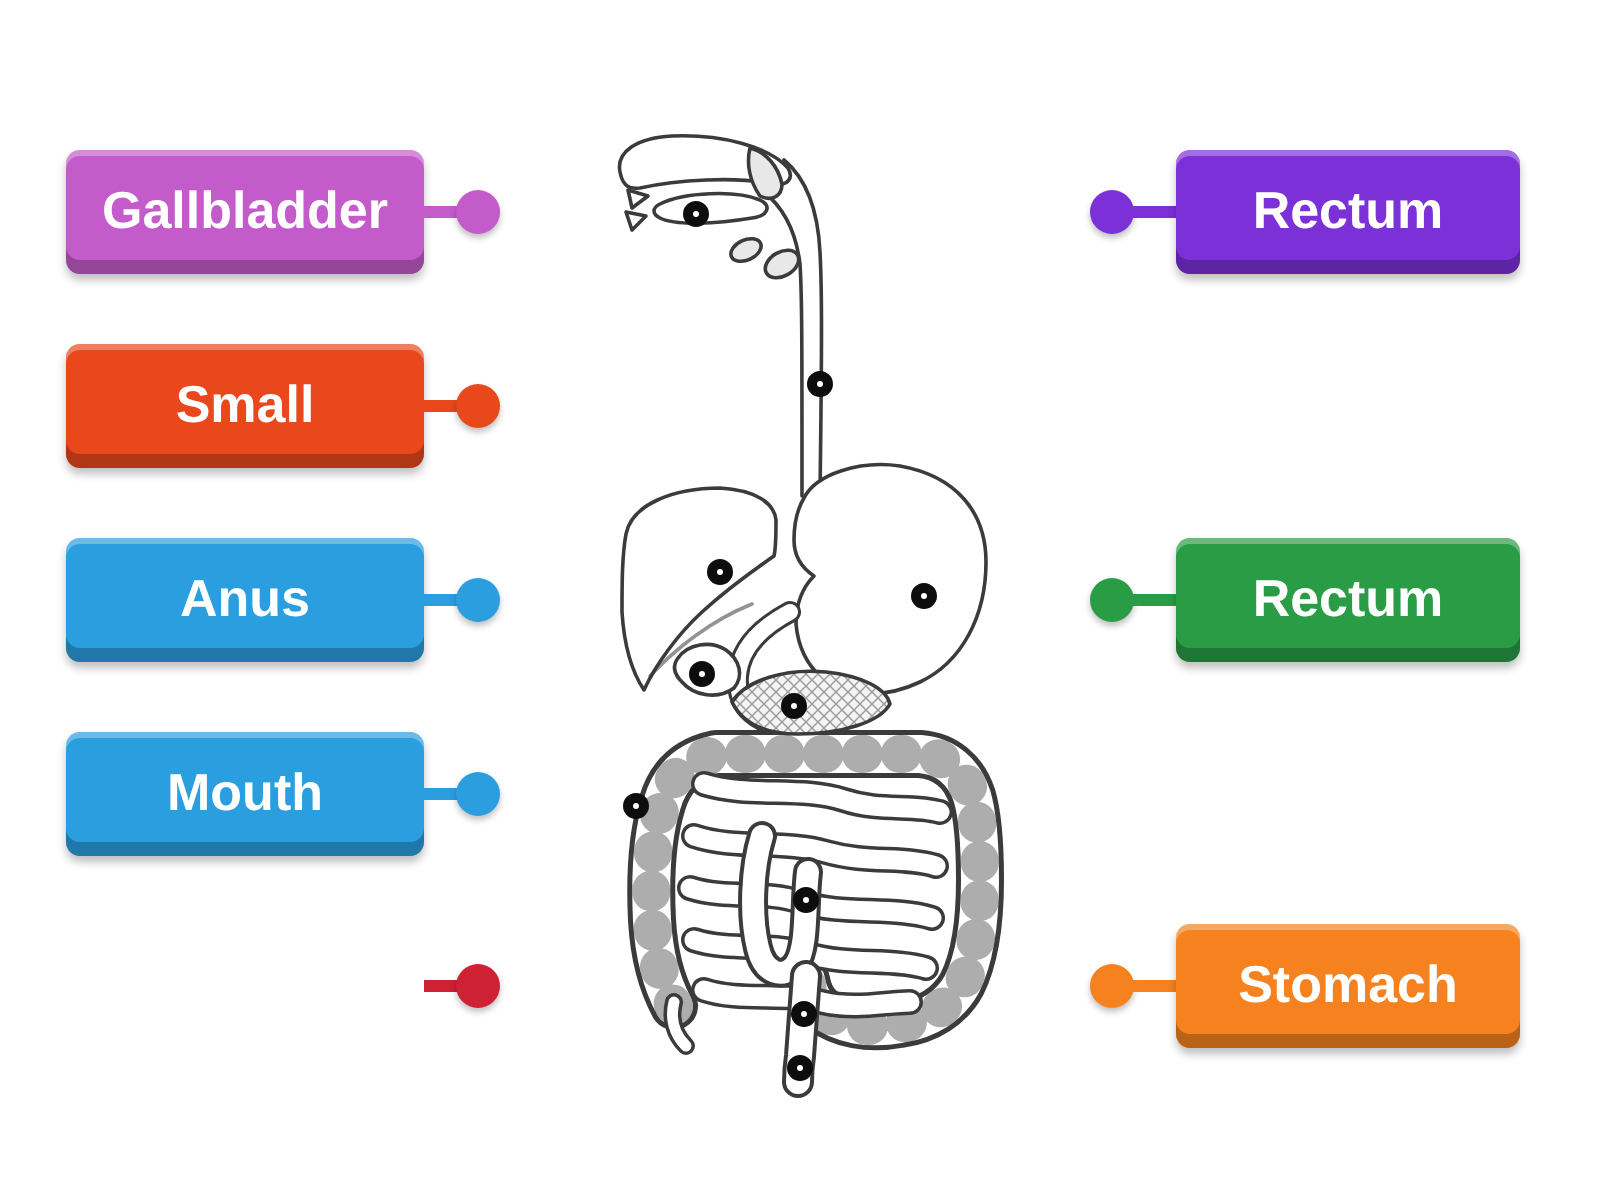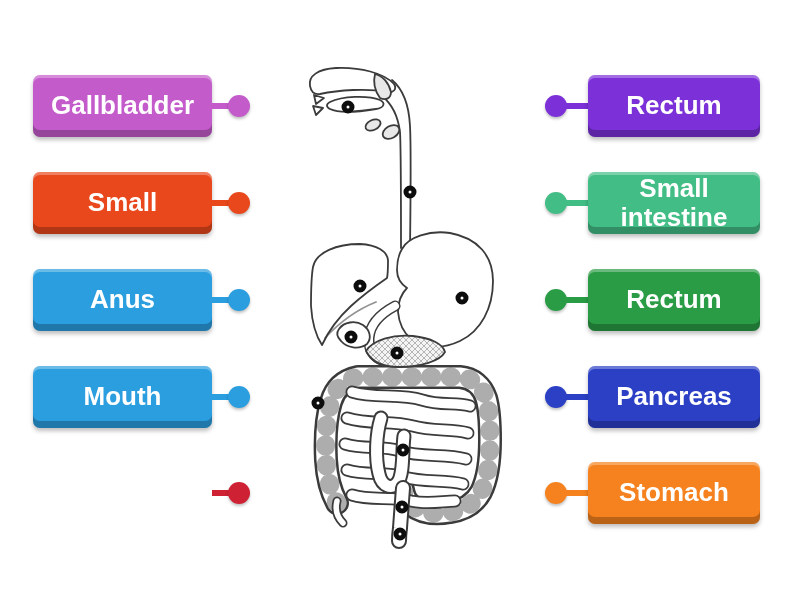--- a/index.html
+++ b/index.html
@@ -83,39 +83,25 @@
     <div class="dot"></div>
   </div>
 
   <div class="label-row right r0" style="--base: #7b30d8; --dark: #5a1dad;">
     <div class="dot"></div>
     <div class="stem"></div>
     <div class="label-box">
         <span>Rectum</span>
       </div>
   </div>
-  <div class="label-row right r1" style="--base: #42bd85; --dark: #2f9a6a;">
-    <div class="dot"></div>
-    <div class="stem"></div>
-    <div class="label-box">
-        <span>Small intestine</span>
-      </div>
-  </div>
   <div class="label-row right r2" style="--base: #2a9c45; --dark: #1d7a33;">
     <div class="dot"></div>
     <div class="stem"></div>
     <div class="label-box">
         <span>Rectum</span>
-      </div>
-  </div>
-  <div class="label-row right r3" style="--base: #2b40c5; --dark: #1d2d9b;">
-    <div class="dot"></div>
-    <div class="stem"></div>
-    <div class="label-box">
-        <span>Pancreas</span>
       </div>
   </div>
   <div class="label-row right r4" style="--base: #f5821e; --dark: #cf660e;">
     <div class="dot"></div>
     <div class="stem"></div>
     <div class="label-box">
         <span>Stomach</span>
       </div>
   </div>
 

